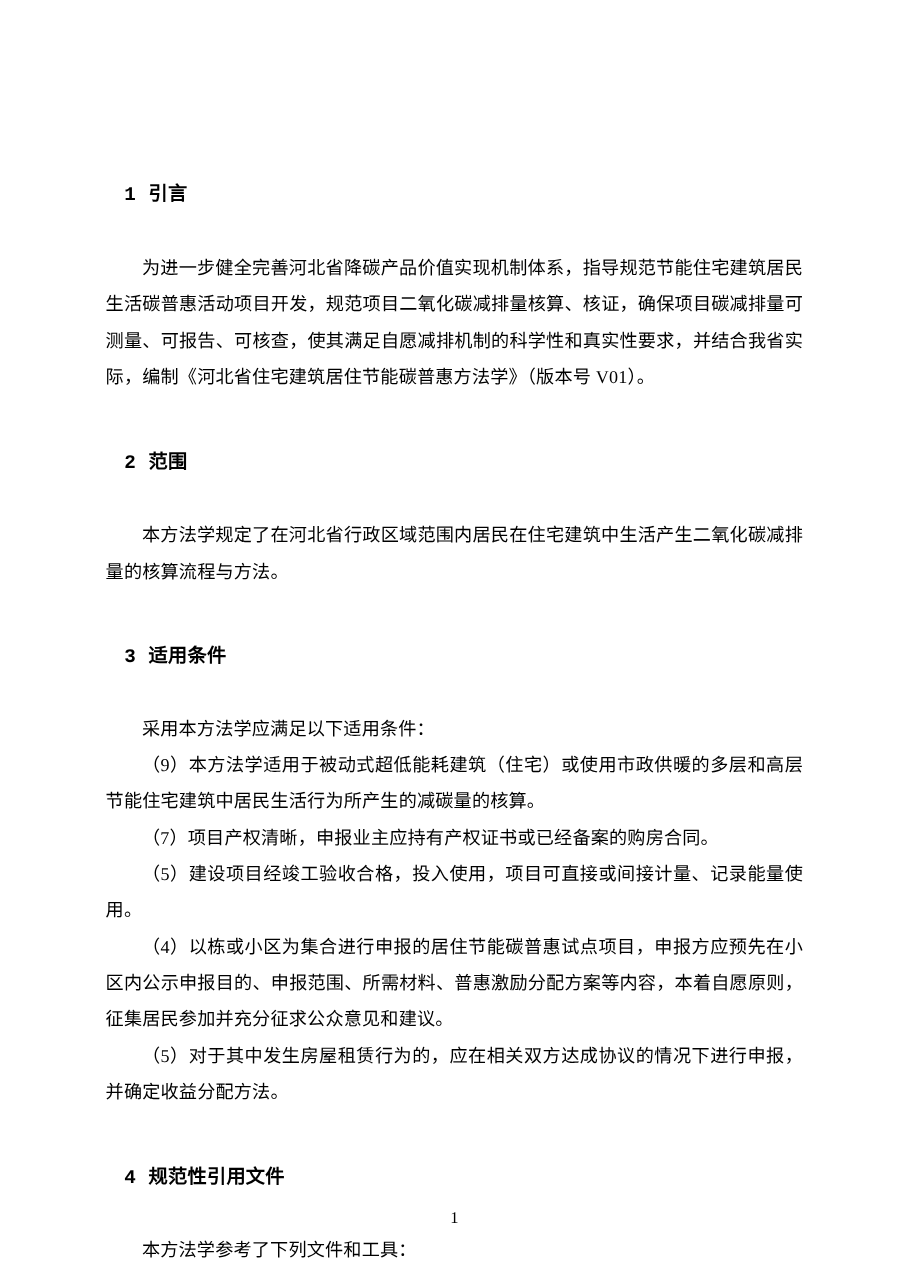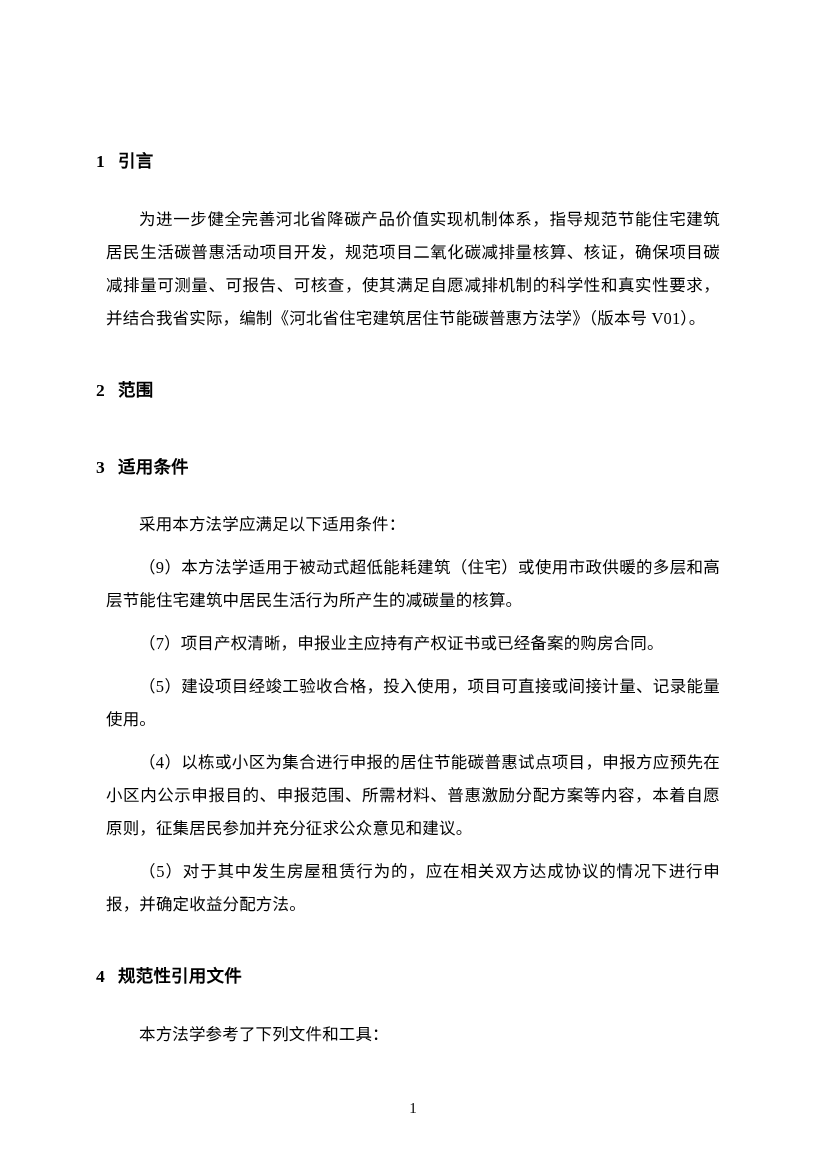--- a/index.html
+++ b/index.html
@@ -16,37 +16,37 @@
     overflow: hidden;
   }
   .page {
     box-sizing: border-box;
     width: 826px;
     height: 1169px;
     padding: 150px 96px 0 96px;
     position: relative;
   }
   h2.section-heading {
-    font-family: Liberation Serif, serif;
+    font-family: Liberation Mono, monospace;
     font-size: 17.5px;
     font-weight: bold;
-    margin: 0;
+    margin: 17px;
     padding: 0;
     line-height: 1.3;
     letter-spacing: 0.2px;
   }
   .sec-gap-before-1 { margin-top: 0; }
   .heading-num {
     display: inline-block;
     min-width: 22px;
   }
   p.para {
     font-size: 16.5px;
     line-height: 2.0;
-    margin: 10px;
+    margin: 0;
     padding: 0;
     text-align: justify;
     text-justify: inter-ideograph;
     letter-spacing: 0.15px;
   }
   .indent2 { text-indent: 2em; }
   .block-gap-m { height: 20px; }
   .block-gap-xl { height: 34px; }
   .footer-pageno {
     position: absolute;
@@ -68,20 +68,21 @@
   </h2>
   <div class="block-gap-m"></div>
   <p class="para indent2">为进一步健全完善河北省降碳产品价值实现机制体系，指导规范节能住宅建筑居民生活碳普惠活动项目开发，规范项目二氧化碳减排量核算、核证，确保项目碳减排量可测量、可报告、可核查，使其满足自愿减排机制的科学性和真实性要求，并结合我省实际，编制《河北省住宅建筑居住节能碳普惠方法学》（版本号 V01）。</p>
 
   <div class="block-gap-xl"></div>
 
   <h2 class="section-heading">
     <span class="heading-num">2</span><span>范围</span>
   </h2>
   <div class="block-gap-m"></div>
+  <p class="para indent2">本方法学规定了在河北省行政区域范围内居民在住宅建筑中生活产生二氧化碳减排量的核算流程与方法。</p>
 
   <div class="block-gap-xl"></div>
 
   <h2 class="section-heading">
     <span class="heading-num">3</span><span>适用条件</span>
   </h2>
   <div class="block-gap-m"></div>
   <p class="para indent2">采用本方法学应满足以下适用条件：</p>
   <p class="para indent2">（9）本方法学适用于被动式超低能耗建筑（住宅）或使用市政供暖的多层和高层节能住宅建筑中居民生活行为所产生的减碳量的核算。</p>
   <p class="para indent2">（7）项目产权清晰，申报业主应持有产权证书或已经备案的购房合同。</p>

